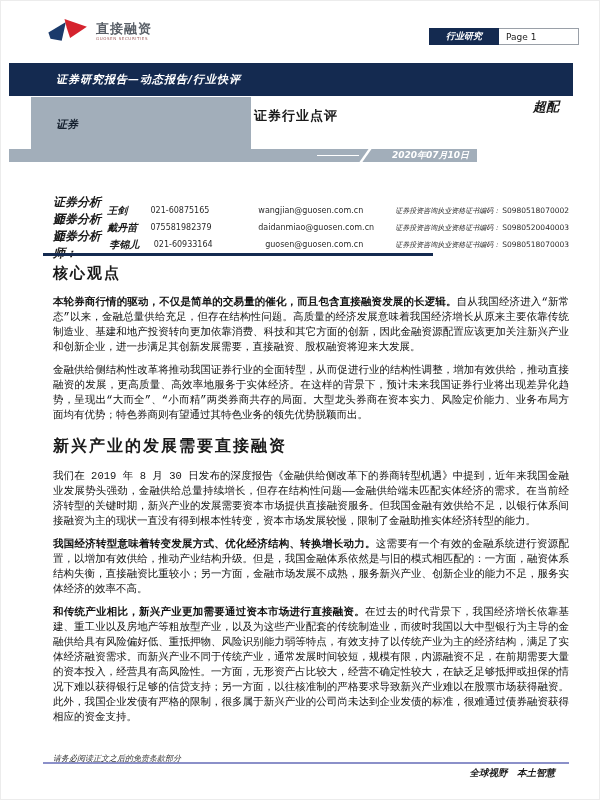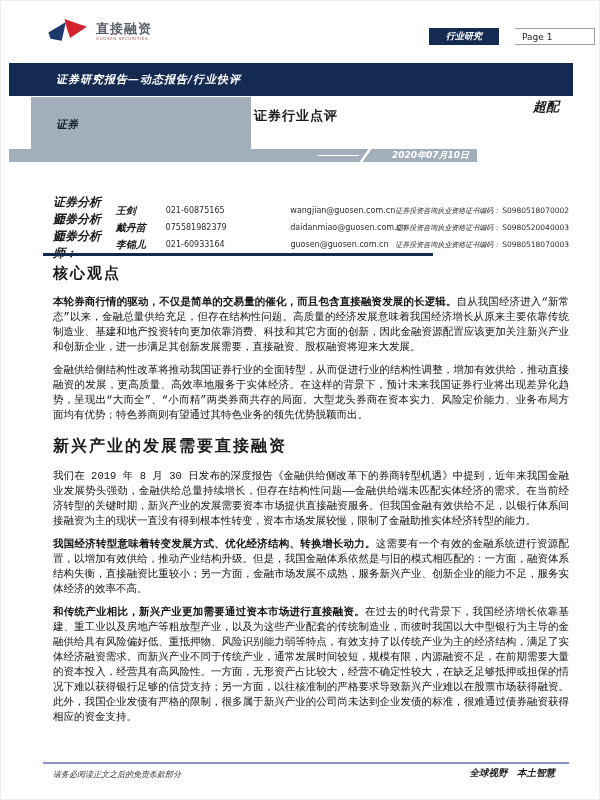--- a/index.html
+++ b/index.html
@@ -17,21 +17,21 @@
   }
   .page{position:absolute;inset:0;border:1px solid #ececec;background:#fff;}
 
   
   .logo{position:absolute;left:46px;top:14px;display:flex;align-items:center;gap:7px;}
   .logo-mark{width:42px;height:32px;}
   .logo-txt{display:flex;flex-direction:column;line-height:1;}
   .logo-name{font-size:13px;font-weight:bold;color:#5a6068;letter-spacing:1px;}
   .logo-sub{font-size:4px;color:#a06060;letter-spacing:.6px;margin-top:2px;}
 
-  .badge-group{position:absolute;left:428px;top:27px;display:flex;height:17px;gap:16px;}
+  .badge-group{position:absolute;left:428px;top:27px;display:flex;height:17px;}
   .badge-industry{
     width:70px;background:var(--navy);color:#fff;font-size:9px;font-weight:bold;font-style:italic;
     display:flex;align-items:center;justify-content:center;
   }
   .badge-page{
     width:80px;border:1px solid #9aa0a8;border-left:none;background:#fff;
     font-size:9px;display:flex;align-items:center;padding-left:7px;color:#222;
   }
 
   
@@ -59,21 +59,21 @@
     font-family:"DejaVu Serif",serif;color:#0d0d0d;
   }
 
   
   .analysts{position:absolute;left:52px;top:201px;width:516px;}
   .analyst-row{display:flex;align-items:center;height:17px;}
   .a-role{width:63px;font-size:12px;font-weight:bold;font-style:italic;font-family:Liberation Mono, monospace;}
   .a-name{width:50px;font-size:10px;font-weight:bold;font-style:italic;font-family:"DejaVu Serif",serif;}
   .a-phone{width:125px;font-size:8px;color:#2a2a2a;}
   .a-email{width:105px;font-size:8px;color:#2a2a2a;}
-  .a-cert{flex:1;font-size:7px;font-style:italic;color:#2a2a2a;white-space:nowrap;}
+  .a-cert{flex:1;font-size:7px;font-style:italic;color:#2a2a2a;white-space:nowrap;padding-left:32px;}
   .a-cert b{font-size:7.5px;font-style:normal;font-weight:normal;margin-left:2px;}
 
   .divider{position:absolute;left:42px;top:252px;width:390px;height:3px;background:var(--navy);}
 
   
   .content{position:absolute;left:52px;top:263px;width:516px;}
   .h-core{
     font-size:15px;font-weight:bold;margin:0 0 12px 0;letter-spacing:2px;
     font-family:"DejaVu Serif",serif;
   }
@@ -82,21 +82,21 @@
     font-family:"DejaVu Serif",serif;
   }
   .content p{
     font-size:10.5px;line-height:15px;margin:0 0 8px 0;text-align:justify;
     font-family:Liberation Mono, monospace;color:#111;
   }
   .content p .lead{font-weight:bold;}
 
   
   .footer-line{position:absolute;left:42px;top:761px;width:526px;height:2px;background:var(--footer-line);}
-  .footer-left{position:absolute;left:52px;top:768px;font-size:8px;font-style:italic;color:#333;font-family:"DejaVu Serif",serif;}
+  .footer-left{position:absolute;left:52px;top:752px;font-size:8px;font-style:italic;color:#333;font-family:"DejaVu Serif",serif;}
   .footer-right{position:absolute;right:44px;top:766px;font-size:9.5px;font-weight:bold;font-style:italic;font-family:"DejaVu Serif",serif;}
 </style>
 </head>
 <body>
 
 <div class="page">
 
   <div class="logo">
     <span class="logo-mark">
       <svg viewBox="0 0 60 44" width="42" height="32">

